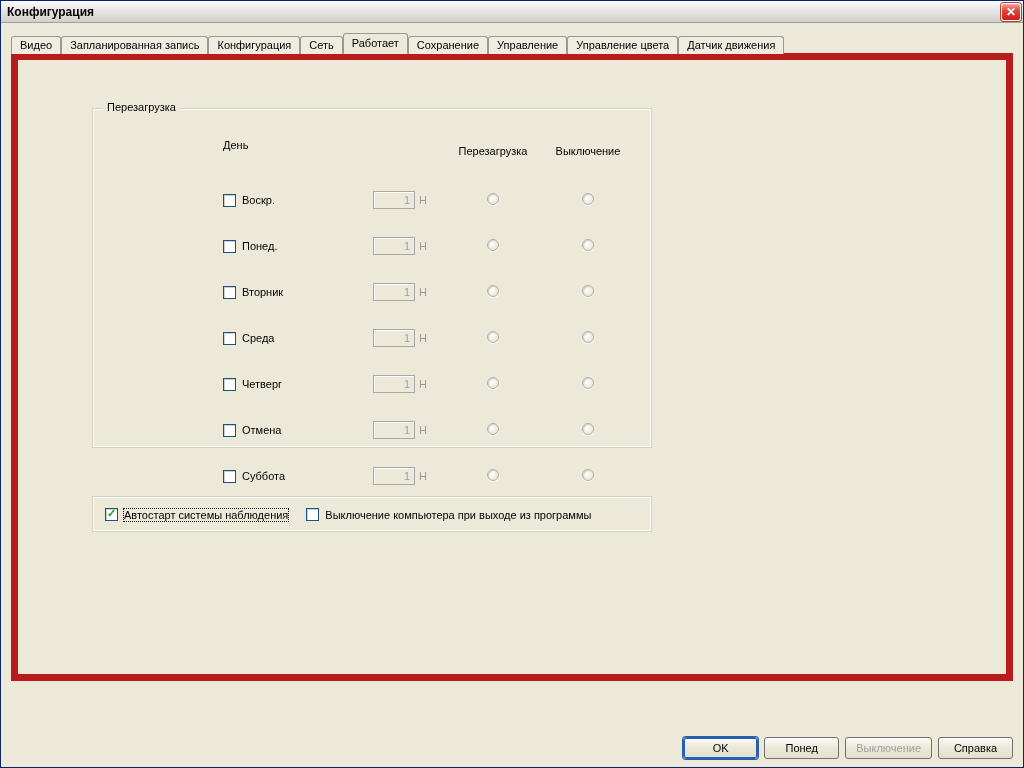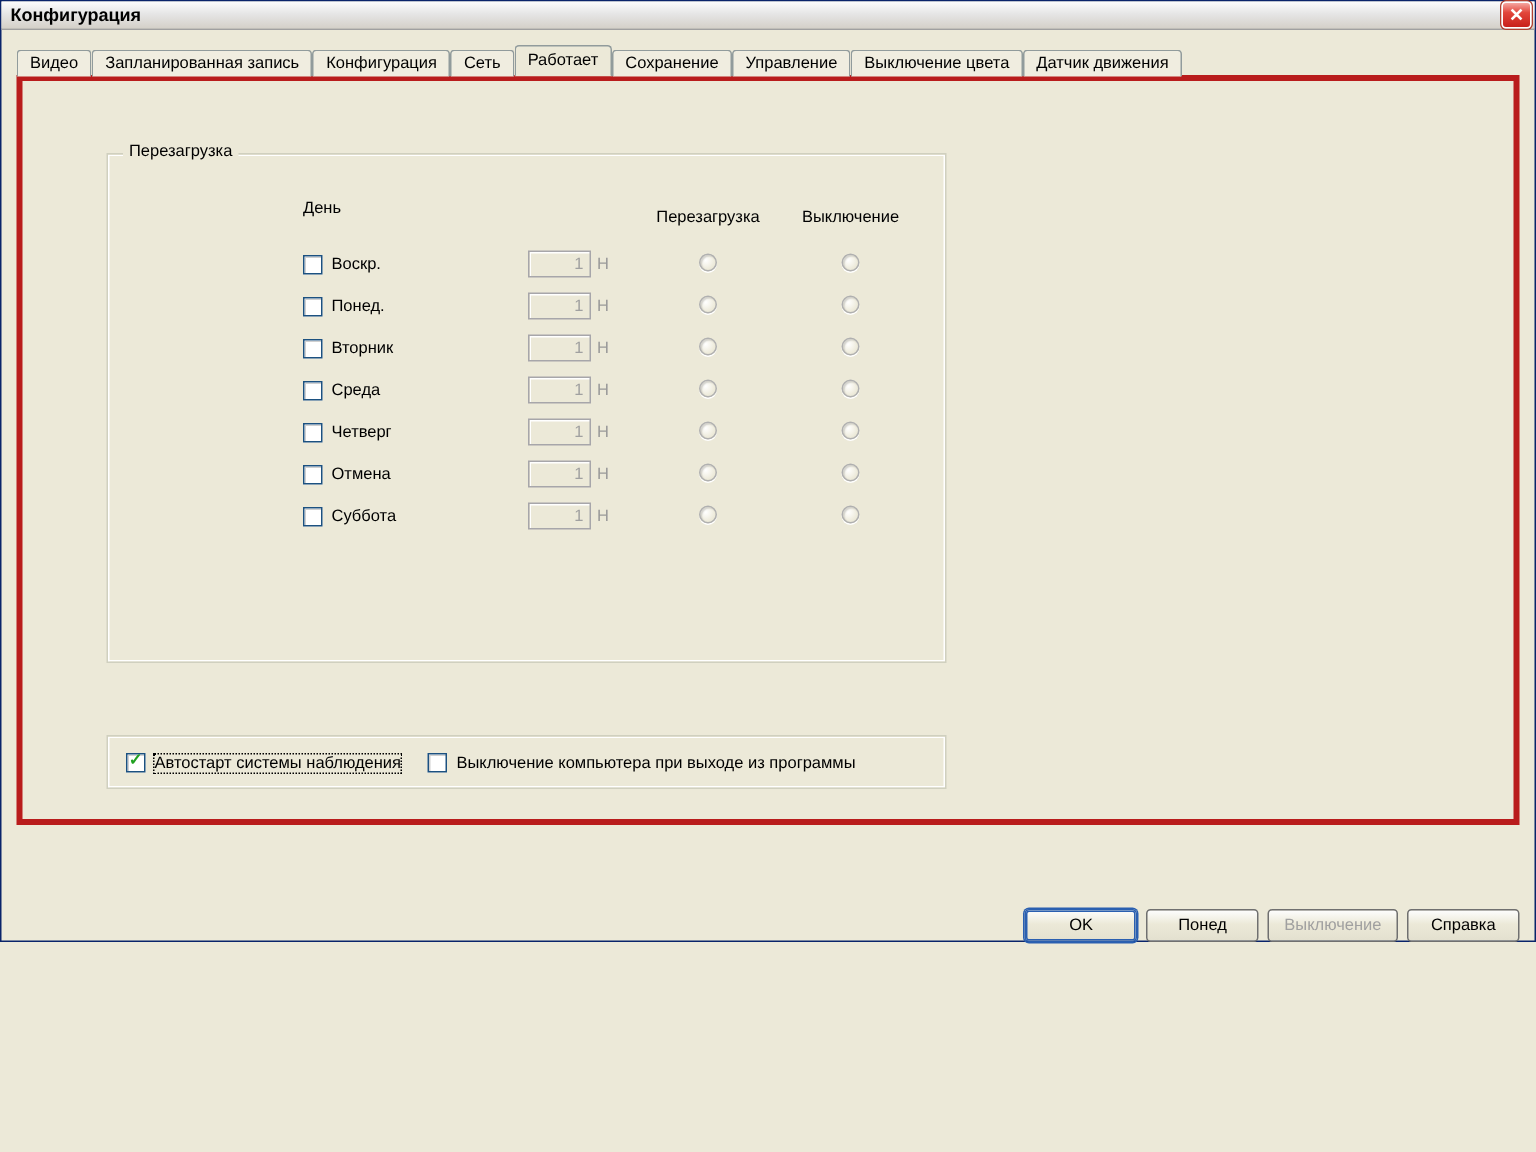--- a/index.html
+++ b/index.html
@@ -6,21 +6,21 @@
   html, body {
     margin: 0; padding: 0;
     width: 1024px; height: 768px;
     font-family: Tahoma, Arial, sans-serif;
     font-size: 11px;
     background: #ece9d8;
     color: #000;
     overflow: hidden;
   }
   .window {
-    width: 1024px; height: 628px;
+    width: 1024px; height: 768px;
     background: #ece9d8;
     border: 1px solid #0a246a;
     display: flex; flex-direction: column;
   }
   .titlebar {
     height: 22px;
     background: linear-gradient(to bottom, #fdfdfd, #e6e6e6 45%, #d4d0c8);
     border-bottom: 1px solid #a0a0a0;
     display: flex; align-items: center;
     padding: 0 2px 0 6px;
@@ -71,23 +71,23 @@
     padding-top: 3px;
     padding-bottom: 4px;
     bottom: -1px;
     z-index: 3;
   }
   .tab:not(.active) {
     background: #f0ede0;
   }
   .tabpanel {
     flex: 1;
-    border: 4px solid #b91c1c;
-    background: #ece9d8;
-    padding: 48px 60px 20px 56px;
+    border: 7px solid #b91c1c;
+    background: #ece9d8;
+    padding: 48px 60px 20px 74px;
     position: relative;
     z-index: 1;
   }
   .groupbox {
     border: 1px solid #d0d0bf;
     border-top-color: #d0d0bf;
     background: #ece9d8;
     position: relative;
     padding: 30px 20px 30px 20px;
     box-shadow: inset 1px 1px 0 #fff, inset -1px -1px 0 #fff;
@@ -109,21 +109,21 @@
     margin-top: 48px;
     padding: 10px 12px;
     display: flex;
     align-items: flex-end;
     gap: 18px;
   }
   .schedule-table {
     display: grid;
     grid-template-columns: 110px 150px 70px 100px 90px;
     align-items: center;
-    row-gap: 10px;
+    row-gap: 28px;
   }
   .schedule-header {
     font-size: 11px;
     text-align: center;
   }
   .hdr-day { grid-column: 2; text-align: left; padding-bottom: 12px;}
   .hdr-empty1 { grid-column: 3; }
   .hdr-reboot { grid-column: 4; padding-bottom: 0px;}
   .hdr-off { grid-column: 5; padding-bottom: 0px;}
   .cell-blank {}
@@ -216,21 +216,21 @@
   <div class="content">
 
     <div class="tabstrip">
       <div class="tab">Видео</div>
       <div class="tab">Запланированная запись</div>
       <div class="tab">Конфигурация</div>
       <div class="tab">Сеть</div>
       <div class="tab active">Работает</div>
       <div class="tab">Сохранение</div>
       <div class="tab">Управление</div>
-      <div class="tab">Выключение цвета</div>
+      <div class="tab">Управление цвета</div>
       <div class="tab">Датчик движения</div>
     </div>
 
     <div class="tabpanel">
 
       <div class="groupbox reboot-group">
         <div class="groupbox-legend">Перезагрузка</div>
 
         <div class="schedule-table">
 

